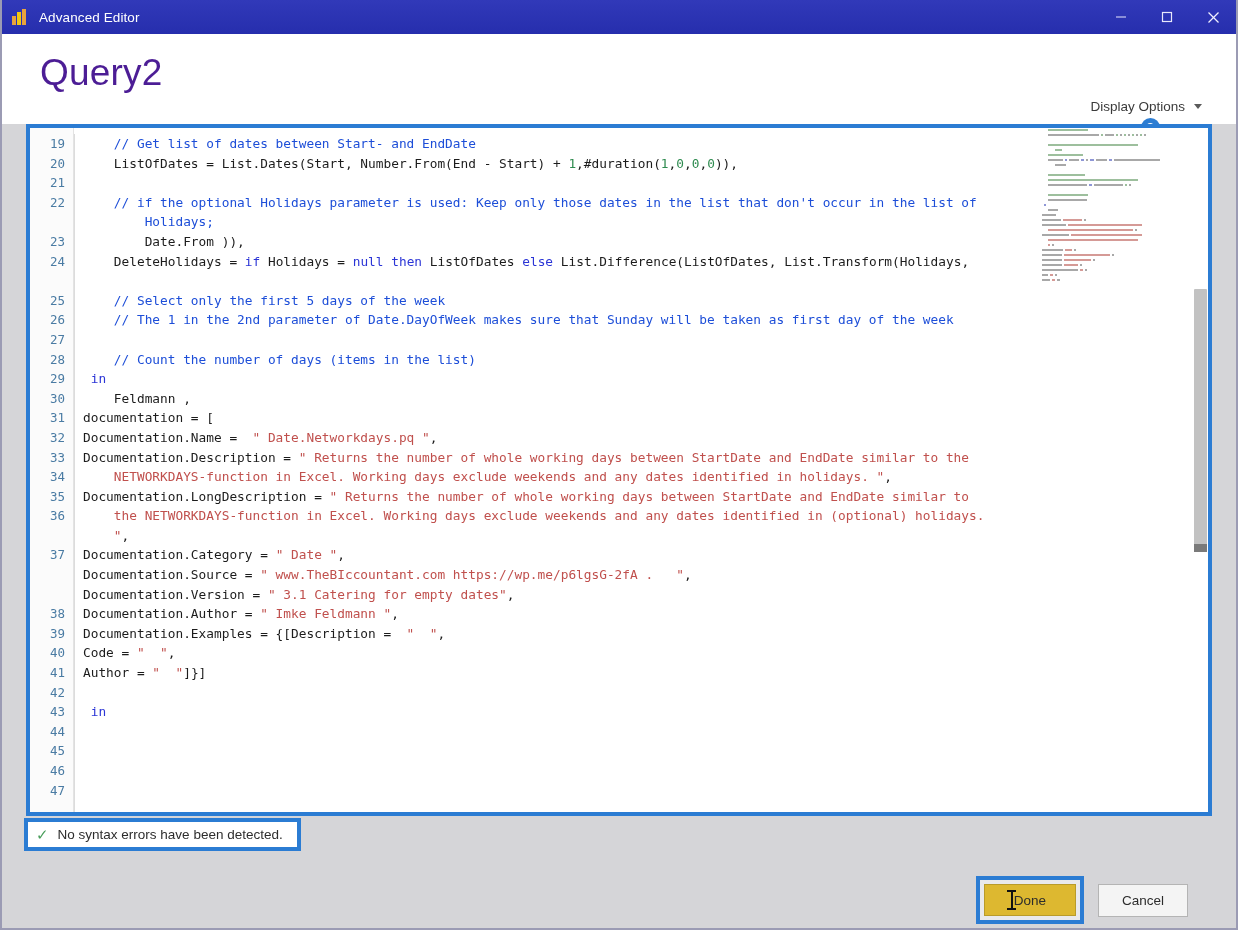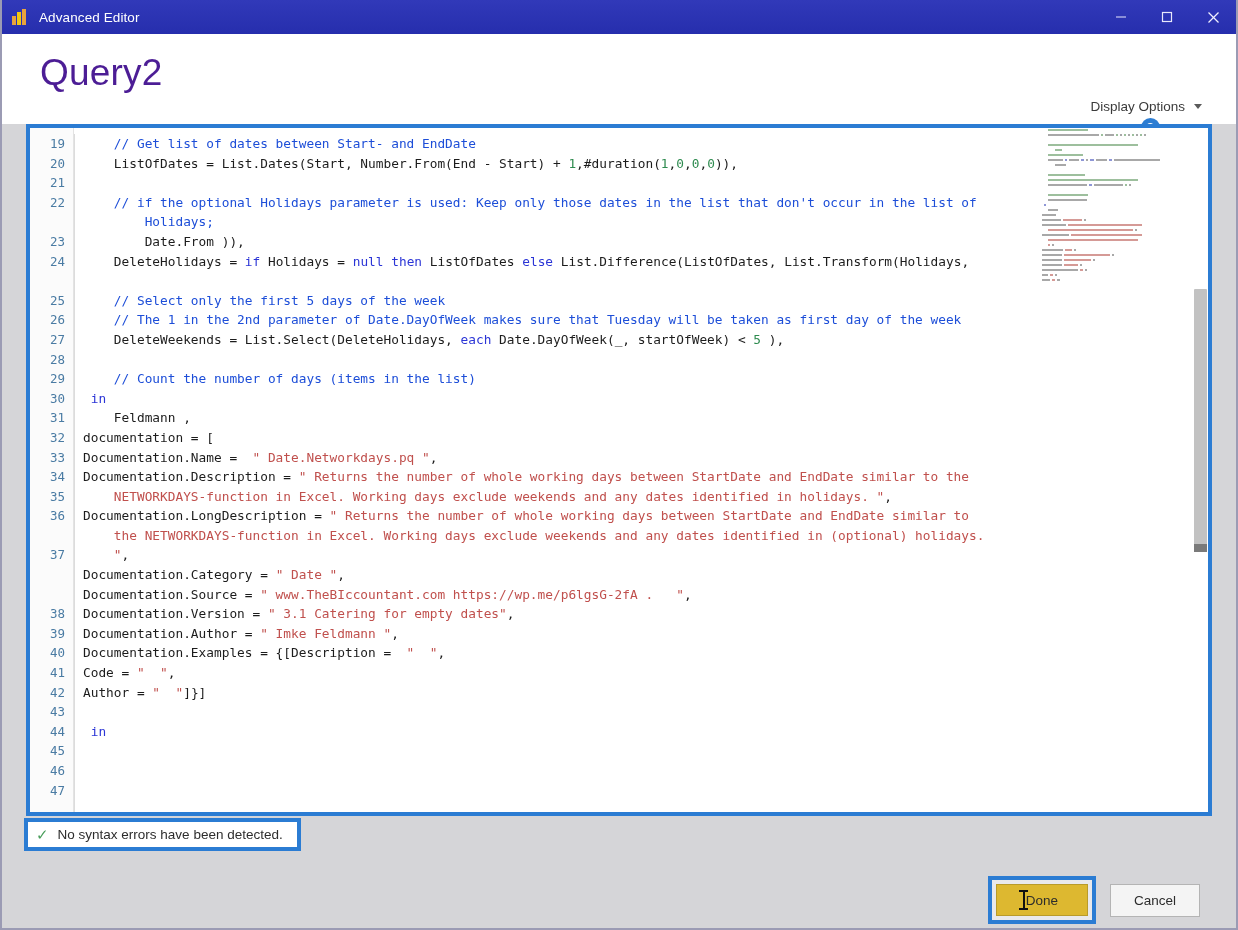--- a/index.html
+++ b/index.html
@@ -219,21 +219,21 @@
   }
   #check-icon { color: #4a9e5c; font-size: 15px; line-height: 1; }
   #status-text { font-size: 13.5px; color: #2d2d2d; }
   
   #footer {
     flex: 1 1 auto;
     position: relative;
   }
   #btn-row {
     position: absolute;
-    right: 36px; top: 8px;
+    right: 48px; top: 8px;
     display: flex;
     align-items: center;
     gap: 14px;
   }
   #done-wrap {
     border: 4px solid #2b7cd3;
     padding: 4px;
     background: #e9e9eb;
   }
   #done-btn {
@@ -354,22 +354,21 @@
         <div id="indent-guide"></div>
       <div class="cl"><span>&nbsp;&nbsp;&nbsp;&nbsp;</span><span class="cmt">// Get list of dates between Start- and EndDate</span></div>
           <div class="cl"><span>&nbsp;&nbsp;&nbsp;&nbsp;</span><span class="op">ListOfDates = List.Dates(Start, Number.From(End - Start) + </span><span class="num">1</span><span class="op">,#duration(</span><span class="num">1</span><span class="op">,</span><span class="num">0</span><span class="op">,</span><span class="num">0</span><span class="op">,</span><span class="num">0</span><span class="op">)),</span></div>
           <div class="cl">&nbsp;</div>
           <div class="cl"><span>&nbsp;&nbsp;&nbsp;&nbsp;</span><span class="cmt">// if the optional Holidays parameter is used: Keep only those dates in the list that don't occur in the list of</span></div>
           <div class="cl"><span>&nbsp;&nbsp;&nbsp;&nbsp;&nbsp;&nbsp;&nbsp;&nbsp;</span><span class="cmt">Holidays;</span></div>
           <div class="cl"><span>&nbsp;&nbsp;&nbsp;&nbsp;&nbsp;&nbsp;&nbsp;&nbsp;</span><span class="op">Date.From )),</span></div>
           <div class="cl"><span>&nbsp;&nbsp;&nbsp;&nbsp;</span><span class="op">DeleteHolidays = </span><span class="kw">if</span><span class="op"> Holidays = </span><span class="kw">null</span><span class="op"> </span><span class="kw">then</span><span class="op"> ListOfDates </span><span class="kw">else</span><span class="op"> List.Difference(ListOfDates, List.Transform(Holidays,</span></div>
           <div class="cl">&nbsp;</div>
           <div class="cl"><span>&nbsp;&nbsp;&nbsp;&nbsp;</span><span class="cmt">// Select only the first 5 days of the week</span></div>
-          <div class="cl"><span>&nbsp;&nbsp;&nbsp;&nbsp;</span><span class="cmt">// The 1 in the 2nd parameter of Date.DayOfWeek makes sure that Tuesday will be taken as first day of the week</span></div>
-          <div class="cl"><span>&nbsp;&nbsp;&nbsp;&nbsp;</span><span class="op">DeleteWeekends = List.Select(DeleteHolidays, </span><span class="kw">each</span><span class="op"> Date.DayOfWeek(_, startOfWeek) &lt; </span><span class="num">5</span><span class="op"> ),</span></div>
+          <div class="cl"><span>&nbsp;&nbsp;&nbsp;&nbsp;</span><span class="cmt">// The 1 in the 2nd parameter of Date.DayOfWeek makes sure that Sunday will be taken as first day of the week</span></div>
           <div class="cl">&nbsp;</div>
           <div class="cl"><span>&nbsp;&nbsp;&nbsp;&nbsp;</span><span class="cmt">// Count the number of days (items in the list)</span></div>
           <div class="cl"><span>&nbsp;</span><span class="kw">in</span></div>
           <div class="cl"><span>&nbsp;&nbsp;&nbsp;&nbsp;</span><span class="op">Feldmann ,</span></div>
           <div class="cl"><span class="op">documentation = [</span></div>
           <div class="cl"><span class="op">Documentation.Name =  </span><span class="str">" Date.Networkdays.pq "</span><span class="op">,</span></div>
           <div class="cl"><span class="op">Documentation.Description = </span><span class="str">" Returns the number of whole working days between StartDate and EndDate similar to the</span></div>
           <div class="cl"><span>&nbsp;&nbsp;&nbsp;&nbsp;</span><span class="str">NETWORKDAYS-function in Excel. Working days exclude weekends and any dates identified in holidays. "</span><span class="op">,</span></div>
           <div class="cl"><span class="op">Documentation.LongDescription = </span><span class="str">" Returns the number of whole working days between StartDate and EndDate similar to</span></div>
           <div class="cl"><span>&nbsp;&nbsp;&nbsp;&nbsp;</span><span class="str">the NETWORKDAYS-function in Excel. Working days exclude weekends and any dates identified in (optional) holidays.</span></div>

